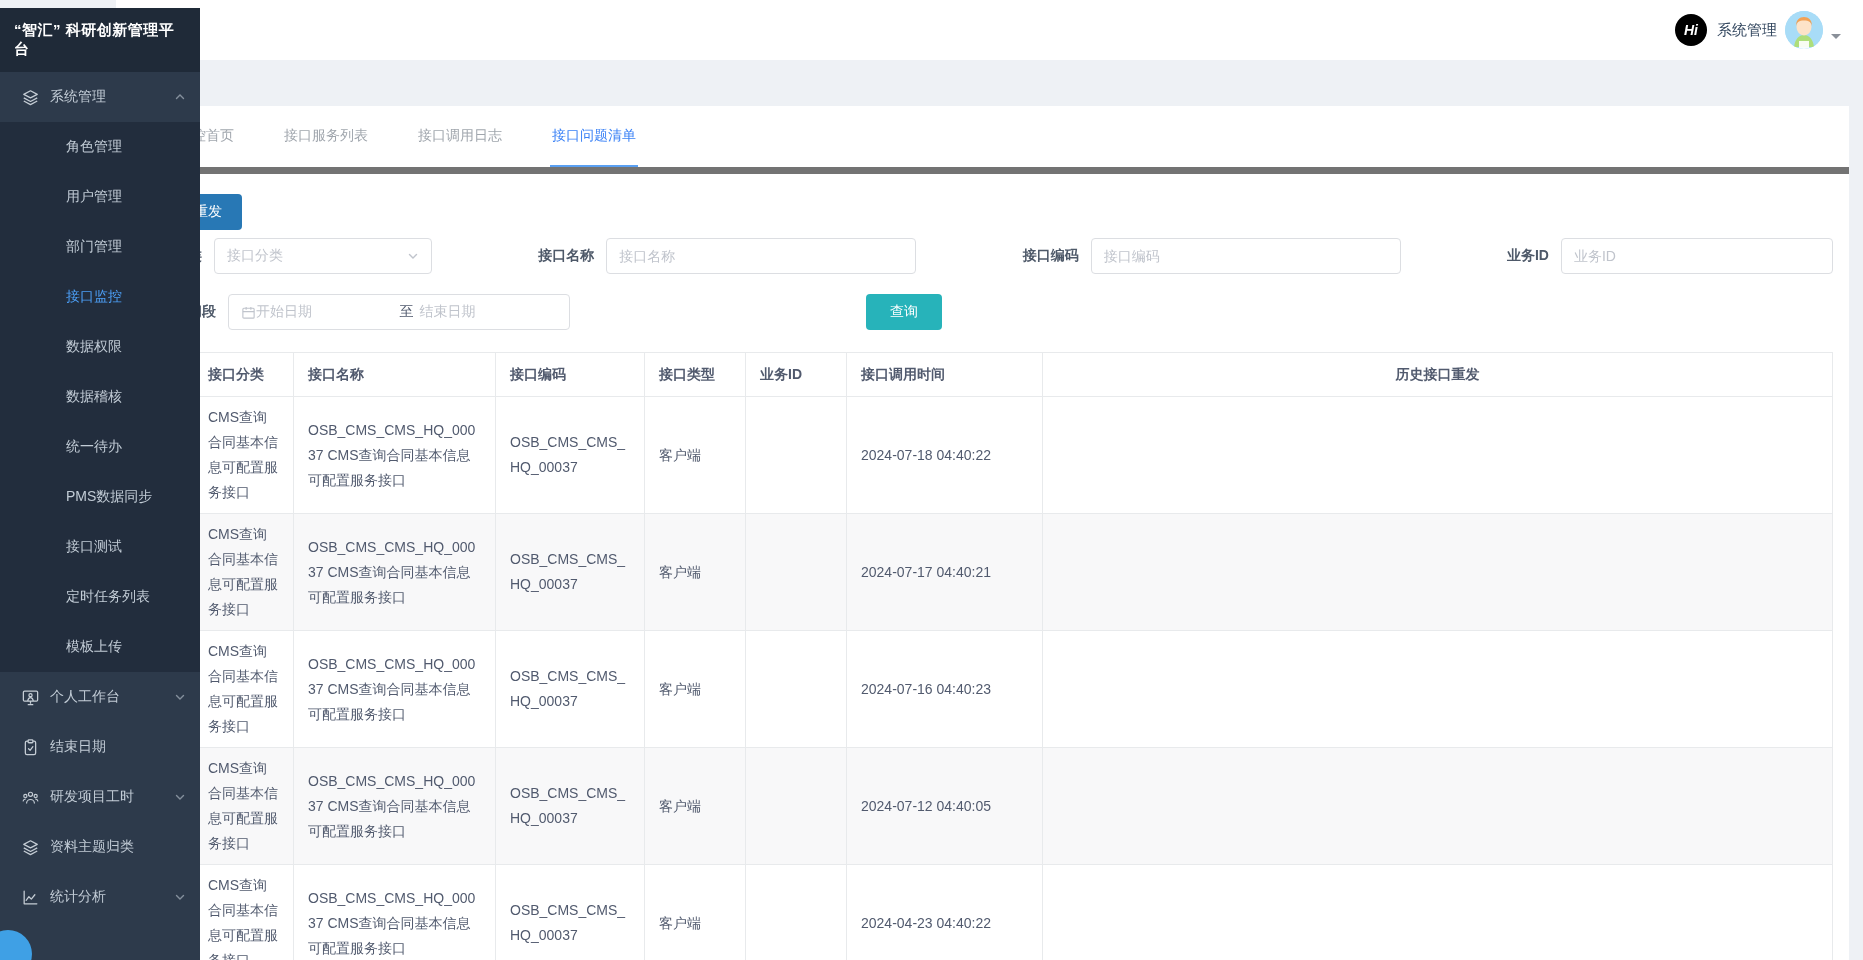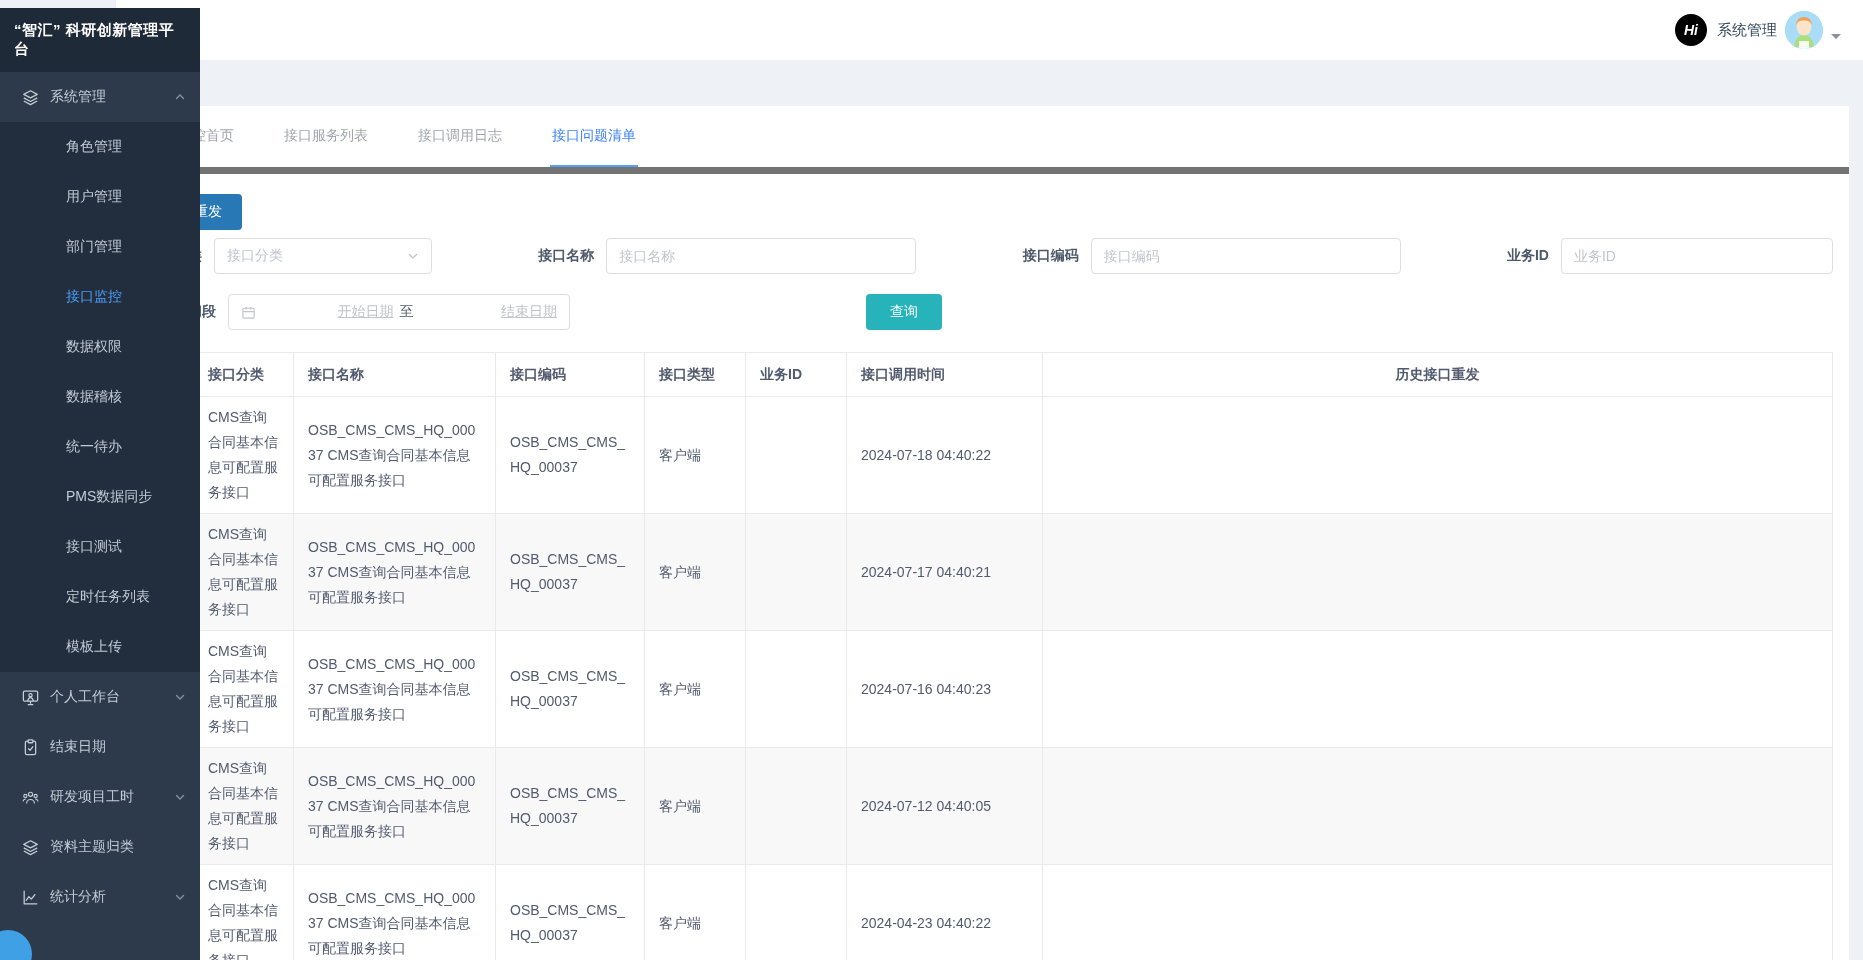--- a/index.html
+++ b/index.html
@@ -53,21 +53,21 @@
   .fgroup { display:flex; align-items:center; }
   .flabel { font-weight:bold; color:#4e5969; margin-right:12px; white-space:nowrap; }
   .fbox { height:36px; border:1px solid #dcdee2; border-radius:4px; background:#fff;
     display:flex; align-items:center; padding:0 12px; color:#c0c4cc; }
   .fbox input { border:none; outline:none; width:100%; font-size:14px; font-family:inherit; color:#515a6e; }
   .fbox input::placeholder { color:#c0c4cc; }
   .sel { width:218px; justify-content:space-between; cursor:pointer; }
   .inp-w { width:310px; }
   .inp-w2 { width:272px; }
   .daterange { width:342px; cursor:pointer; }
-  .daterange .dr-part { flex:1; text-align:right; color:#c0c4cc;text-decoration:underline; }
+  .daterange .dr-part { flex:1; text-align:left; color:#c0c4cc; }
   .daterange .dr-sep { color:#515a6e; padding:0 6px; }
   .cal-icon, .sel-chev { display:flex; align-items:center; }
   .row2 { margin-top:20px; }
   .btn-query { margin-left:296px; }
 
   
   .table { margin-top:22px; border:1px solid #e8eaec; border-bottom:none; }
   .trow { display:flex; align-items:center; border-bottom:1px solid #e8eaec; min-height:112px; }
   .trow.thead { min-height:44px; background:#fff; }
   .trow.thead .tcell { font-weight:bold; color:#515a6e; }

